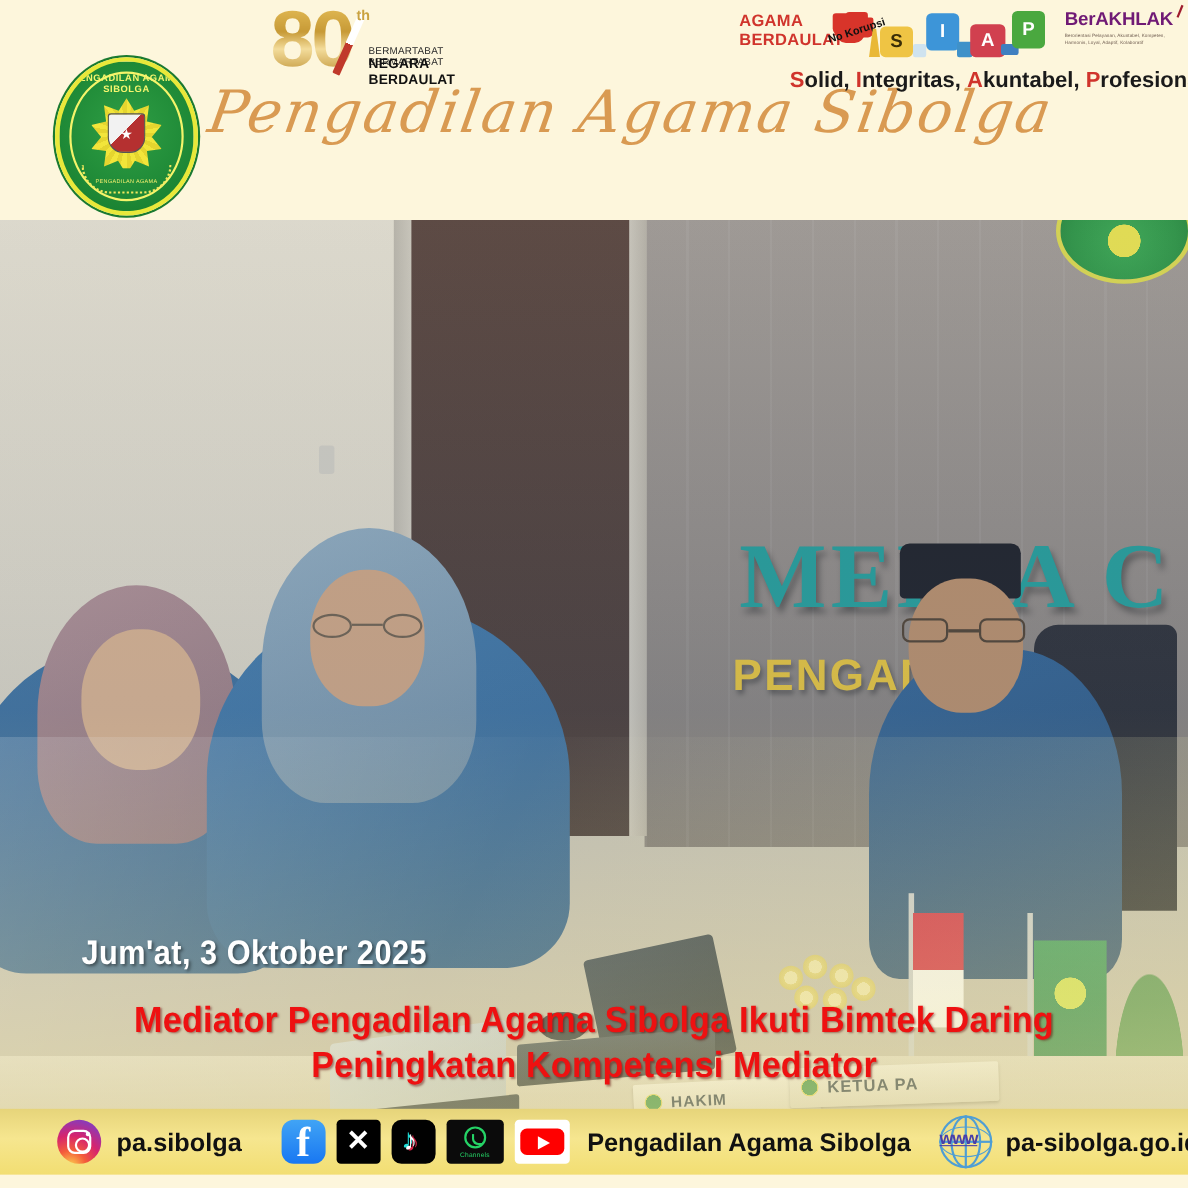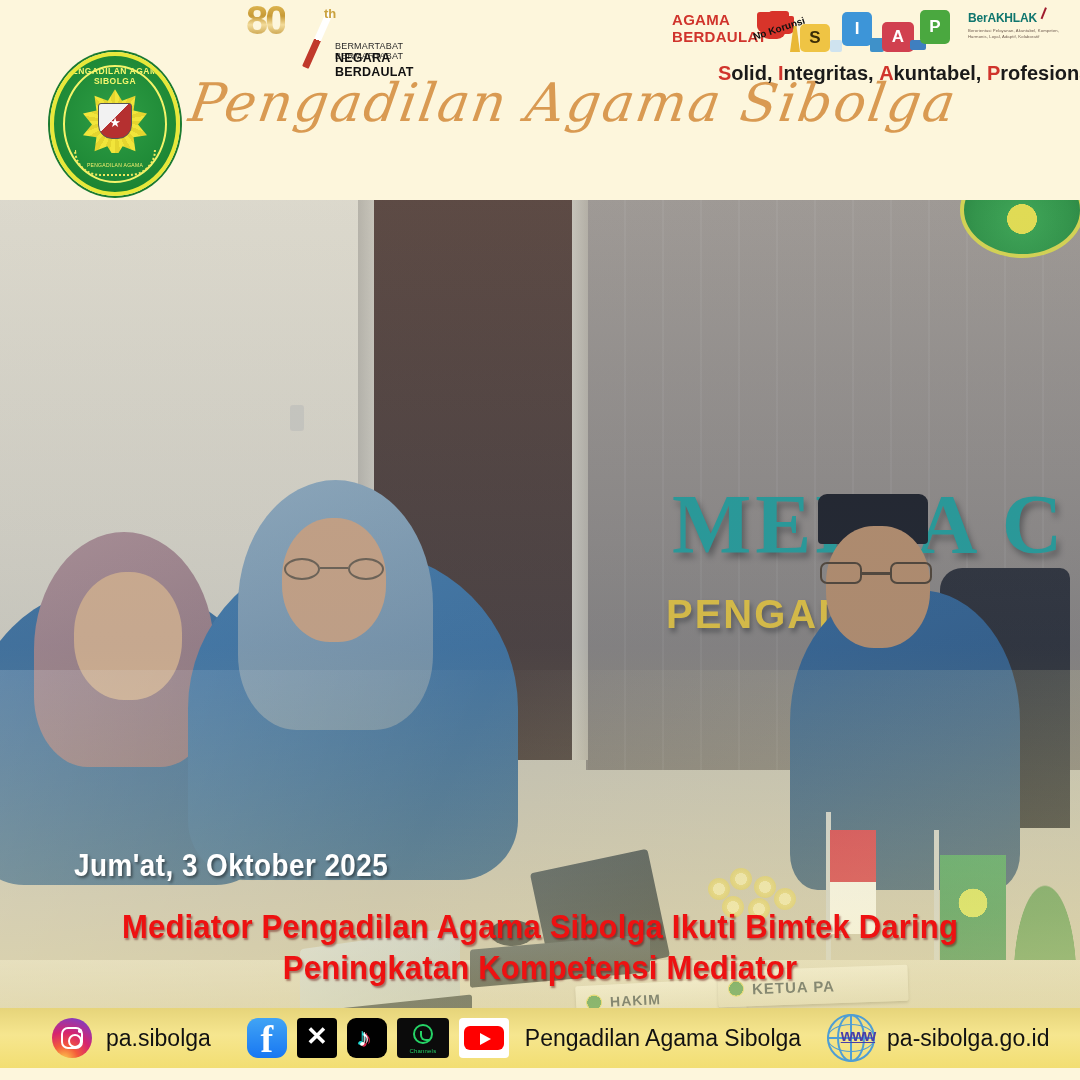--- a/index.html
+++ b/index.html
@@ -71,21 +71,21 @@
     border-radius:0 0 44px 44px;
   }
   .seal-banner{
     position:absolute; left:50%; bottom:24px; transform:translateX(-50%);
     font-size:5px; color:#f3ef6e; letter-spacing:.3px; white-space:nowrap;
   }
 
   .logo80 { position:absolute; left:240px; top:4px; width:200px; height:66px; }
   .logo80 .digits {
     position:absolute; left:6px; top:-4px;
-    font-size:40px; font-weight:bold; letter-spacing:-3px; line-height:1;
+    font-size:72px; font-weight:bold; letter-spacing:-3px; line-height:1;
     background:linear-gradient(180deg,#e8c15c 0%,#c79a36 40%,#f3dc9b 62%,#b98a2a 100%);
     -webkit-background-clip:text; background-clip:text; color:transparent;
     font-family:"Liberation Sans", sans-serif;
   }
   .logo80 .th {
     position:absolute; left:84px; top:2px; font-size:13px; font-weight:bold; color:#caa23f;
   }
   .logo80 .slash {
     position:absolute; left:74px; top:6px; width:7px; height:60px;
     background:linear-gradient(180deg,#ffffff 0 50%,#c0392b 50% 100%);
@@ -138,21 +138,21 @@
   .siap .cone {
     position:absolute; left:0px; top:16px; width:10px; height:26px;
     background:#e9b836; clip-path:polygon(35% 0,65% 0,100% 100%,0 100%);
   }
   .siap .box1{ position:absolute; left:40px; top:30px; width:12px; height:12px; background:#cfe3ef; border-radius:2px;}
   .siap .box2{ position:absolute; left:80px; top:28px; width:14px; height:14px; background:#3f91c9; border-radius:2px;}
   .siap .box3{ position:absolute; left:120px; top:30px; width:16px; height:10px; background:#3f7fc0; border-radius:2px;}
 
   .berakhlak { position:absolute; left:968px; top:8px; width:108px; }
   .berakhlak .t {
-    font-size:12px; font-weight:bold; color:#0f766e; letter-spacing:-.2px;
+    font-size:17px; font-weight:bold; color:#701a75; letter-spacing:-.2px;
     position:relative; display:inline-block;
   }
   .berakhlak .t .hook {
     position:absolute; right:-8px; top:-5px; width:9px; height:12px;
     border-right:2.5px solid #9f1c2e; transform:rotate(22deg);
   }
   .berakhlak .sub {
     font-size:4.2px; color:#6d5a4e; line-height:6px; margin-top:2px; letter-spacing:.1px;
   }
   .tagline {
@@ -361,23 +361,23 @@
   .yt .box{ position:absolute; left:5px; top:8px; width:40px; height:24px;
     background:#FF0000; border-radius:6px; }
   .yt .tri{ position:absolute; left:21px; top:15px; width:0; height:0;
     border-left:11px solid #fff; border-top:6.5px solid transparent; border-bottom:6.5px solid transparent; }
   .www{ width:48px; height:48px; position:relative; flex:0 0 auto; }
   .www .globe{ position:absolute; inset:0; border-radius:50%; border:2.5px solid #4f9ed4; }
   .www .m1{ position:absolute; left:50%; top:0; width:2px; height:100%; background:#4f9ed4; transform:translateX(-50%);}
   .www .m2{ position:absolute; left:0; top:50%; width:100%; height:2px; background:#4f9ed4; transform:translateY(-50%);}
   .www .m3{ position:absolute; left:10px; top:0; width:28px; height:100%; border-radius:50%; border:2px solid #4f9ed4; }
   .www .m4{ position:absolute; left:0; top:10px; width:100%; height:28px; border-radius:50%; border:1.6px solid #4f9ed4;}
-  .www .txt{ position:absolute; left:0; top:13px; width:100%; text-align:right;
+  .www .txt{ position:absolute; left:0; top:13px; width:100%; text-align:left;
     color:#4a3fa8; font-weight:bold; font-size:16px; letter-spacing:-1px; font-family:"Liberation Sans", sans-serif;text-decoration:underline;}
-  .ftext{ font-weight:normal; font-size:23px; color:#111; white-space:nowrap; flex:0 0 auto; }
+  .ftext{ font-weight:bold; font-size:23px; color:#111; white-space:nowrap; flex:0 0 auto; }
 </style>
 </head>
 <body>
 
 <div id="poster">
 
   <div class="header">
 
     <div class="court-seal">
       <div class="seal-ring"></div>

